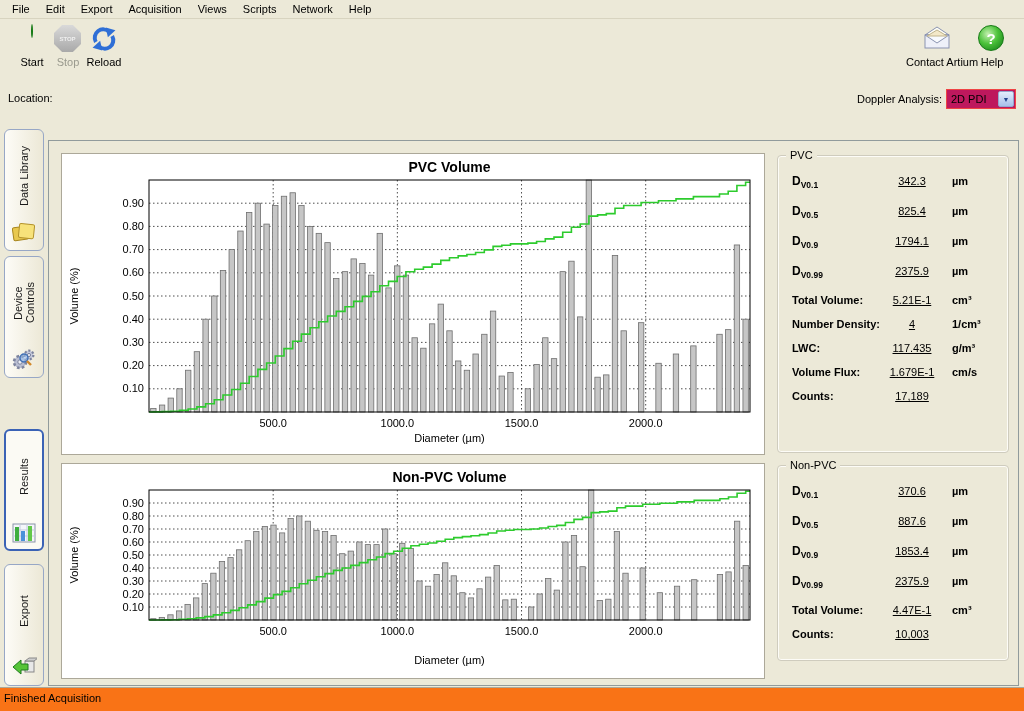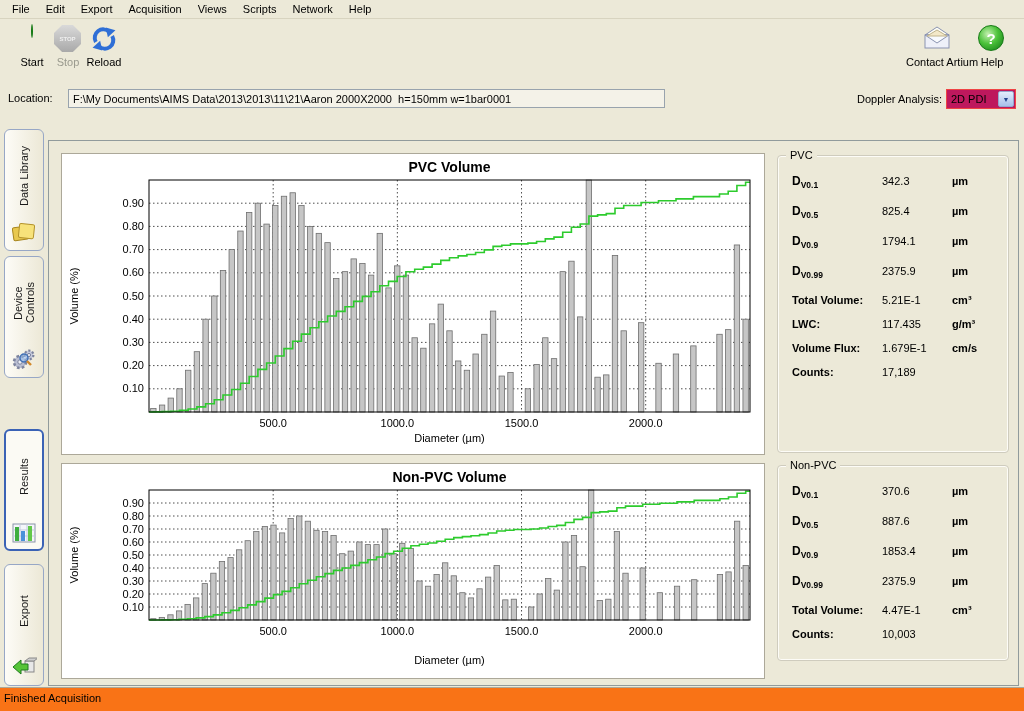--- a/index.html
+++ b/index.html
@@ -102,21 +102,21 @@
   #nonpvc-group { left:728px; top:324px; width:232px; height:196px; }
   .group-title {
     position:absolute; top:-7px; left:8px; background:#ece9d8; padding:0 4px; font-size:11px;
   }
   .stats-rows { position:absolute; left:14px; right:20px; top:18px; }
   .stat-row { display:flex; align-items:baseline; }
   .stat-row.dv { height:30px; }
   .stat-row.plain { height:24px; }
   .stat-label { font-weight:bold; white-space:nowrap; }
   .stat-label sub { font-size:8.5px; font-weight:bold; }
-  .stat-value { margin-left:auto; text-align:left; min-width:60px; }
+  .stat-value { margin-left:auto; text-align:center; min-width:60px;text-decoration:underline; }
   .stat-unit { width:46px; padding-left:10px; font-weight:bold; white-space:nowrap; }
   
   #statusbar {
     position:absolute; left:0; bottom:0; width:1024px; height:24px;
     border-top:1px solid #aca899; background:#f97316; padding:4px 0 0 4px;
   }
   svg text { font-family:"Liberation Sans", sans-serif; }
 </style>
 </head>
 <body>
@@ -170,21 +170,20 @@
       <span style="display:flex;width:26px;height:26px;border-radius:50%;border:1px solid #157a15;
         background:radial-gradient(circle at 9px 8px,#c4f0b0,#4cc23a 45%,#1e8c1e 85%);
         color:#fff;font-weight:bold;font-size:15px;align-items:center;justify-content:center;">?</span>
     </span>
     <span class="tool-label">Help</span>
   </div>
 </div>
 
 <div id="locrow">
   <span id="loc-label">Location:</span>
-  <input id="loc-field" value="F:\My Documents\AIMS Data\2013\2013\11\21\Aaron 2000X2000  h=150mm w=1bar0001" style="">
   <div id="doppler">
     <span>Doppler Analysis:</span>
     <div id="doppler-combo">
       <span>2D PDI</span>
       <span id="doppler-arrow">▼</span>
     </div>
   </div>
 </div>
 
 <div id="main">
@@ -443,20 +442,25 @@
             <span class="stat-label"><span style="font-size: 12px;">D</span><sub>V0.99</sub></span>
             <span class="stat-value">2375.9</span>
             <span class="stat-unit">µm</span>
           </div>
           <div class="stat-row plain">
             <span class="stat-label">Total Volume:</span>
             <span class="stat-value">5.21E-1</span>
             <span class="stat-unit">cm³</span>
           </div>
           <div class="stat-row plain">
+            <span class="stat-label">Number Density:</span>
+            <span class="stat-value">4</span>
+            <span class="stat-unit">1/cm³</span>
+          </div>
+          <div class="stat-row plain">
             <span class="stat-label">LWC:</span>
             <span class="stat-value">117.435</span>
             <span class="stat-unit">g/m³</span>
           </div>
           <div class="stat-row plain">
             <span class="stat-label">Volume Flux:</span>
             <span class="stat-value">1.679E-1</span>
             <span class="stat-unit">cm/s</span>
           </div>
           <div class="stat-row plain">

